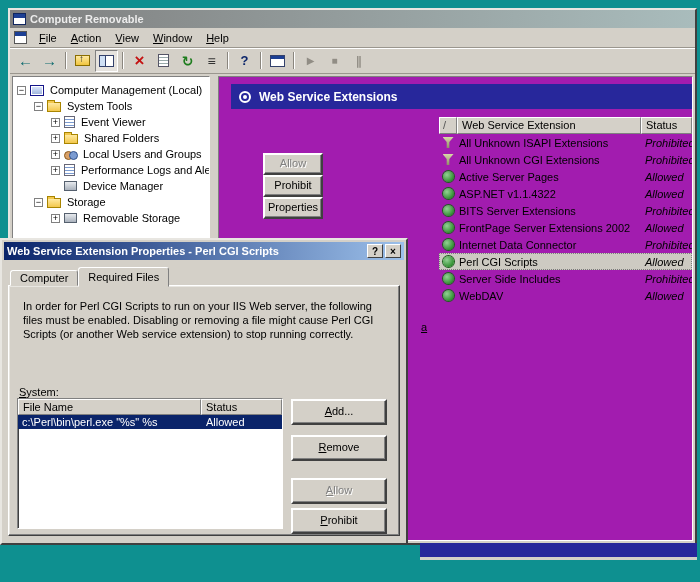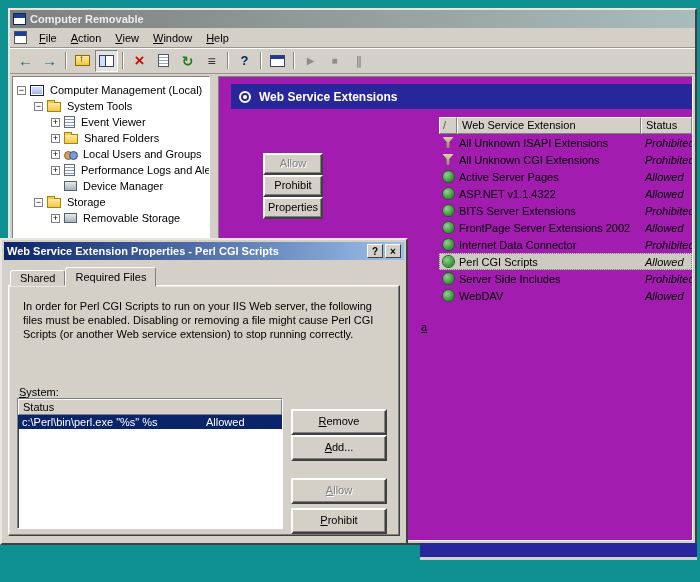--- a/index.html
+++ b/index.html
@@ -400,39 +400,40 @@
 
   <div class="taskpad-footer"></div>
 
   <div class="dialog">
     <div class="dlg-titlebar">
       <span class="dlg-title-text">Web Service Extension Properties - Perl CGI Scripts</span>
       <span class="dlg-cap-btn">?</span>
       <span class="dlg-cap-btn">×</span>
     </div>
     <div class="dlg-tabs" id="dlg-tabs">
-        <span class="tab">Shared</span>
+        <span class="tab">Computer</span>
         <span class="tab active">Required Files</span>
       </div>
     <div class="dlg-page">
       <div class="dlg-desc">In order for Perl CGI Scripts to run on your IIS Web server, the following files must be enabled.  Disabling or removing a file might cause Perl CGI Scripts (or another Web service extension) to stop running correctly.</div>
       <div class="files-label">System:</div>
       <div class="file-list">
         <div class="fl-header">
+          <span class="hcell fl-name">File Name</span>
           <span class="hcell fl-status">Status</span>
         </div>
         <div id="file-rows">
             <div class="file-row selected">
               <span class="fr-name">c:\Perl\bin\perl.exe "%s" %s</span>
               <span class="fr-status">Allowed</span>
             </div>
           </div>
       </div>
       <div class="dlg-buttons" id="dlg-buttons">
+          <div class="dlg-cmd" style="margin-top: 0px;">Add...</div>
           <div class="dlg-cmd" style="margin-top: 10px;">Remove</div>
-          <div class="dlg-cmd" style="margin-top: 0px;">Add...</div>
           <div class="dlg-cmd disabled" style="margin-top: 17px;">Allow</div>
           <div class="dlg-cmd" style="margin-top: 4px;">Prohibit</div>
         </div>
     </div>
   </div>
 
 </div>
 
 </body></html>

